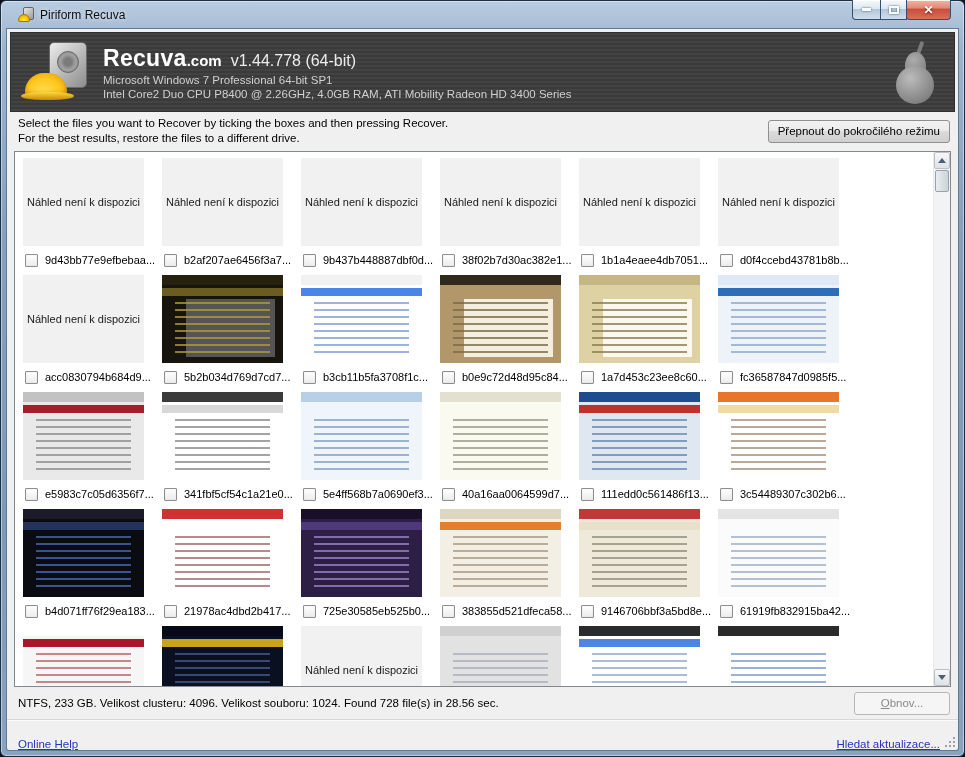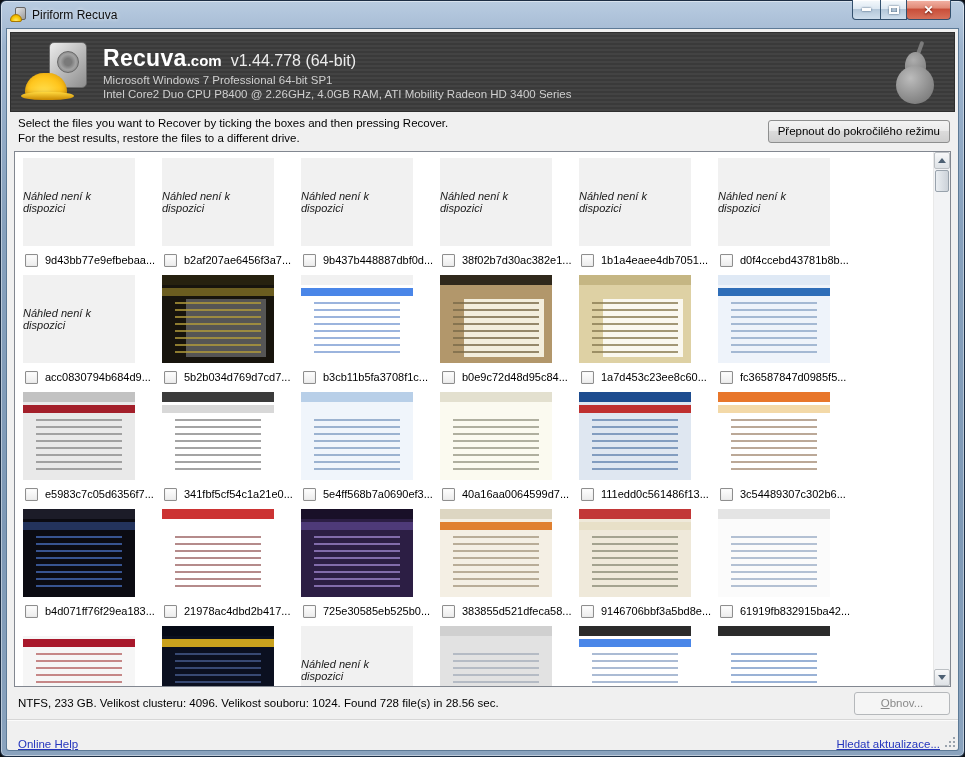--- a/index.html
+++ b/index.html
@@ -7,21 +7,21 @@
     --recuva-yellow:#f5c400;
   }
   *{box-sizing:border-box; margin:0; padding:0;}
   html,body{width:965px; height:757px; overflow:hidden;}
   body{background:#0c0f14; font-family:"Liberation Sans",sans-serif; position:relative;}
 
   
   .window{position:absolute; inset:0; border-radius:6px; border:1px solid #1c2e44;
     background:linear-gradient(180deg,#b9cce1 0%,#9db4ce 6%,#87a1bd 30%,#7e99b6 70%,#8aa3be 100%);
     box-shadow:inset 0 0 0 1px rgba(255,255,255,.45);}
-  .titlebar{position:absolute; top:0; left:0; right:0; height:28px; display:flex; align-items:center; padding-left:9px;}
+  .titlebar{position:absolute; top:0; left:8px; right:0; height:28px; display:flex; align-items:center; padding-left:9px;}
   .titlebar-icon{width:16px; height:16px; margin-right:6px; position:relative; flex:none;}
   .tb-drive{position:absolute; right:0; top:0; width:11px; height:13px; background:linear-gradient(135deg,#e6e6e6,#9a9a9a); border:1px solid #666; border-radius:2px;}
   .tb-hat{position:absolute; left:0; bottom:1px; width:12px; height:8px; background:radial-gradient(circle at 50% 95%, #ffe35c 10%, var(--recuva-yellow) 55%, #d89200 100%); border-radius:6px 6px 2px 2px; border:1px solid #a87700;}
   .titlebar-text{font-size:12px; color:#0d0d0d; text-shadow:0 0 4px rgba(255,255,255,.8);}
   .win-controls{position:absolute; top:-1px; right:13px; height:20px; display:flex;}
   .win-btn{border:1px solid #33506d; border-top:1px solid #5a7априn; border-top:none; margin-left:-1px; display:flex; align-items:center; justify-content:center;
     background:linear-gradient(180deg,#f5f9fc 0%,#dde8f2 45%,#b4c7d9 50%,#cfdeec 100%); box-shadow:inset 0 1px 0 rgba(255,255,255,.85);}
   .win-btn.min{width:29px; border-radius:0 0 0 4px;}
   .win-btn.max{width:27px;}
   .win-btn.close{width:45px; border-radius:0 0 4px 4px;
@@ -65,21 +65,21 @@
   .instr-text{font-size:11.5px; color:#000; line-height:15px;}
   .btn{font-family:inherit; font-size:11.5px; color:#000; border:1px solid #8e8f8f; border-radius:3px; padding:3px 9px; cursor:pointer;
     background:linear-gradient(180deg,#f3f3f3 0%,#ebebeb 45%,#dbdbdb 50%,#cfcfcf 100%);}
   .btn-advanced{height:23px; margin-right:1px;}
 
   
   .grid-panel{flex:1; margin:1px 7px 0 7px; background:#fff; border:1px solid #828790; position:relative; overflow:hidden;}
   .grid-cells{position:absolute; top:0; left:0; right:17px; bottom:0; overflow:hidden;
     padding:6px 0 0 8px; display:flex; flex-wrap:wrap; align-content:flex-start; gap:8px 9px;}
   .cell{width:130px;}
-  .thumb{width:112px; height:88px; position:relative; overflow:hidden;font-style:italic;}
+  .thumb{width:121px; height:88px; position:relative; overflow:hidden;}
   .thumb.no-preview{background:#f1f1f1; display:flex; align-items:center; justify-content:center;}
   .np-text{font-size:11px; color:#1a1a1a;}
   .t-bar{height:10px;}
   .t-band{height:8px; margin-top:3px;}
   .t-panel{position:absolute; top:24px; left:24px; right:8px; bottom:6px;}
   .t-lines{position:absolute; top:27px; left:13px; right:13px; bottom:8px; opacity:.78;
     background-image:repeating-linear-gradient(180deg, var(--lc) 0px, var(--lc) 2px, transparent 2px, transparent 7px);}
   .name-row{display:flex; align-items:center; gap:7px; margin-top:7px; height:14px; padding-left:2px;}
   .checkbox{width:13px; height:13px; flex:none; border:1px solid #8e8e8e; border-radius:1px;
     background:linear-gradient(180deg,#fefefe,#ececec); box-shadow:inset 0 0 1px #c9c9c9; cursor:pointer;}

